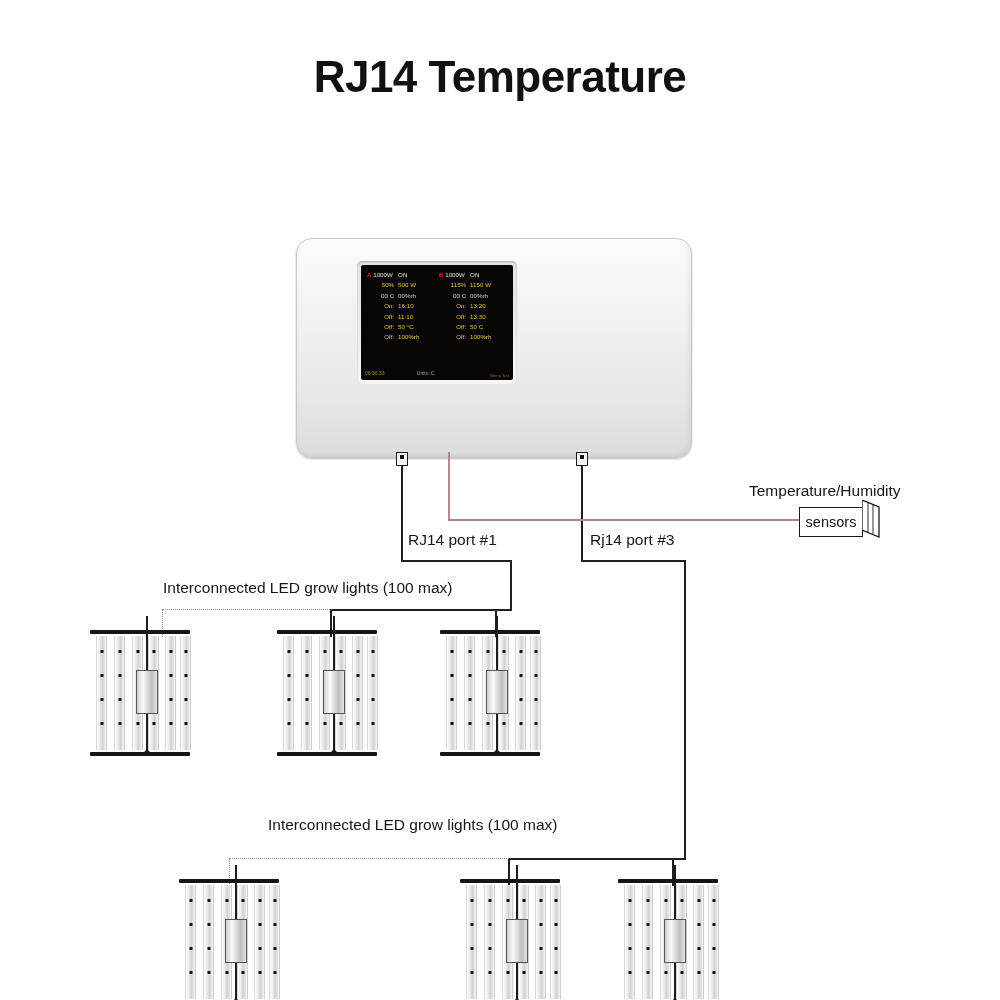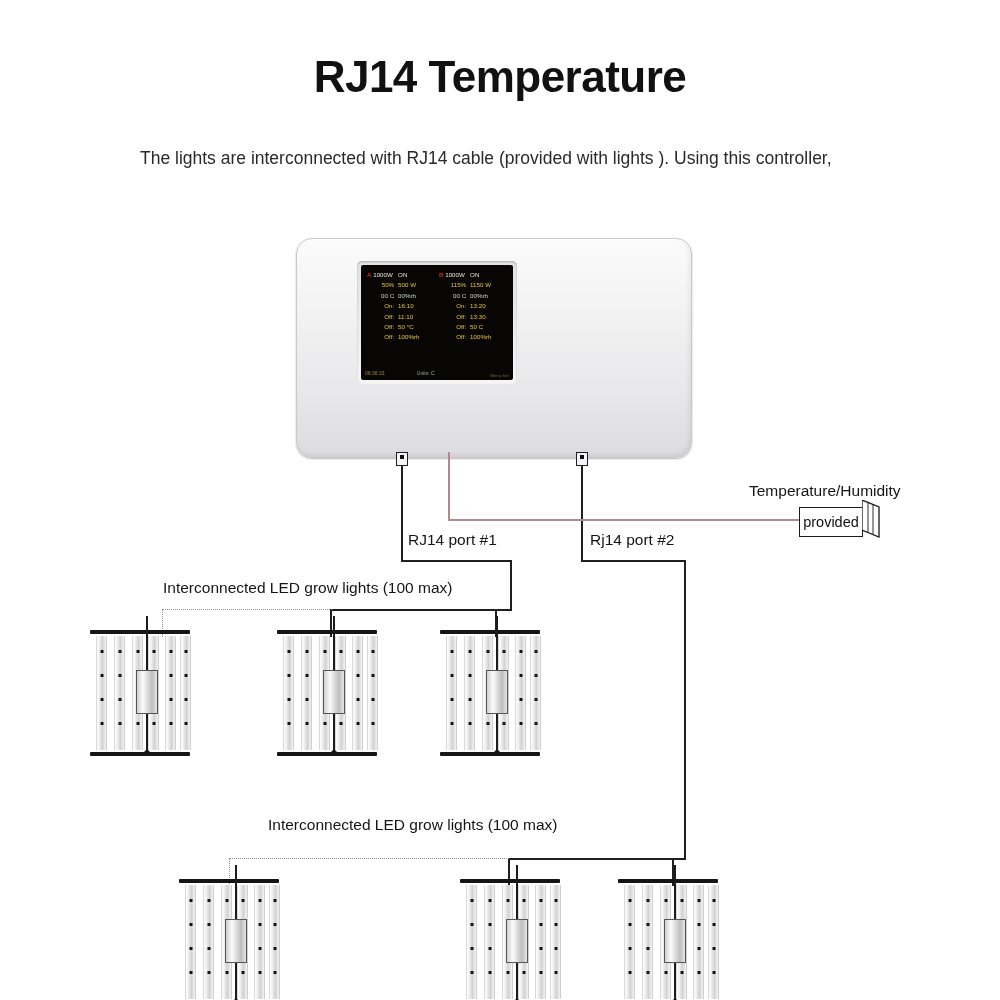--- a/index.html
+++ b/index.html
@@ -219,21 +219,20 @@
     border-right: 5px solid transparent;
     border-bottom: 5px solid #141414;
   }
 </style>
 </head>
 <body>
 
 <div id="page-title">RJ14 Temperature</div>
 
 <div id="intro">
-  <div>The lights are interconnected with RJ14 cable (provided with lights ). Using this controller,</div>
 </div>
 
 <div id="controller">
 
   <div id="screen-bezel">
     <div id="screen">
 
       <div class="scr-row scr-head">
         <div class="chan">
           <div class="c1"><span class="lbl-a">A</span>
@@ -350,26 +349,26 @@
 <div class="wire-v" style="left:508px; top:858px; height:28px;"></div>
 <div class="wire-v" style="left:672px; top:858px; height:28px;"></div>
 
 <div class="dash-h" style="left:229px; top:858px; width:280px;"></div>
 <div class="dash-v" style="left:229px; top:858px; height:28px;"></div>
 
 <div class="sens-v" style="left:448px; top:452px; height:68px;"></div>
 <div class="sens-h" style="left:448px; top:519px; width:352px;"></div>
 
 <div class="diag-label" style="left:408px; top:531px;">RJ14 port #1</div>
-<div class="diag-label" style="left:590px; top:531px;">Rj14 port #2</div>
+<div class="diag-label" style="left:590px; top:531px;">Rj14 port #3</div>
 <div class="diag-label" style="left:749px; top:482px;">Temperature/Humidity</div>
 <div class="diag-label" style="left:163px; top:579px;">Interconnected LED grow lights (100 max)</div>
 <div class="diag-label" style="left:268px; top:816px;">Interconnected LED grow lights (100 max)</div>
 
-<div id="sensor-box">provided</div>
+<div id="sensor-box">sensors</div>
 <svg id="sensor-3d" viewBox="0 0 18 38">
   <polygon points="0,0 17,7 17,37 0,30" fill="#ffffff" stroke="#1a1a1a" stroke-width="1.3"></polygon>
   <line x1="6" y1="2" x2="6" y2="32" stroke="#1a1a1a" stroke-width="0.9"></line>
   <line x1="11" y1="4" x2="11" y2="34" stroke="#1a1a1a" stroke-width="0.9"></line>
 </svg>
 
 <div class="fixture" style="left:90px;  top:630px;">
   <div class="rail top"></div>
   <div class="rail bot"></div>
   <div class="bar" style="left:6px;">

